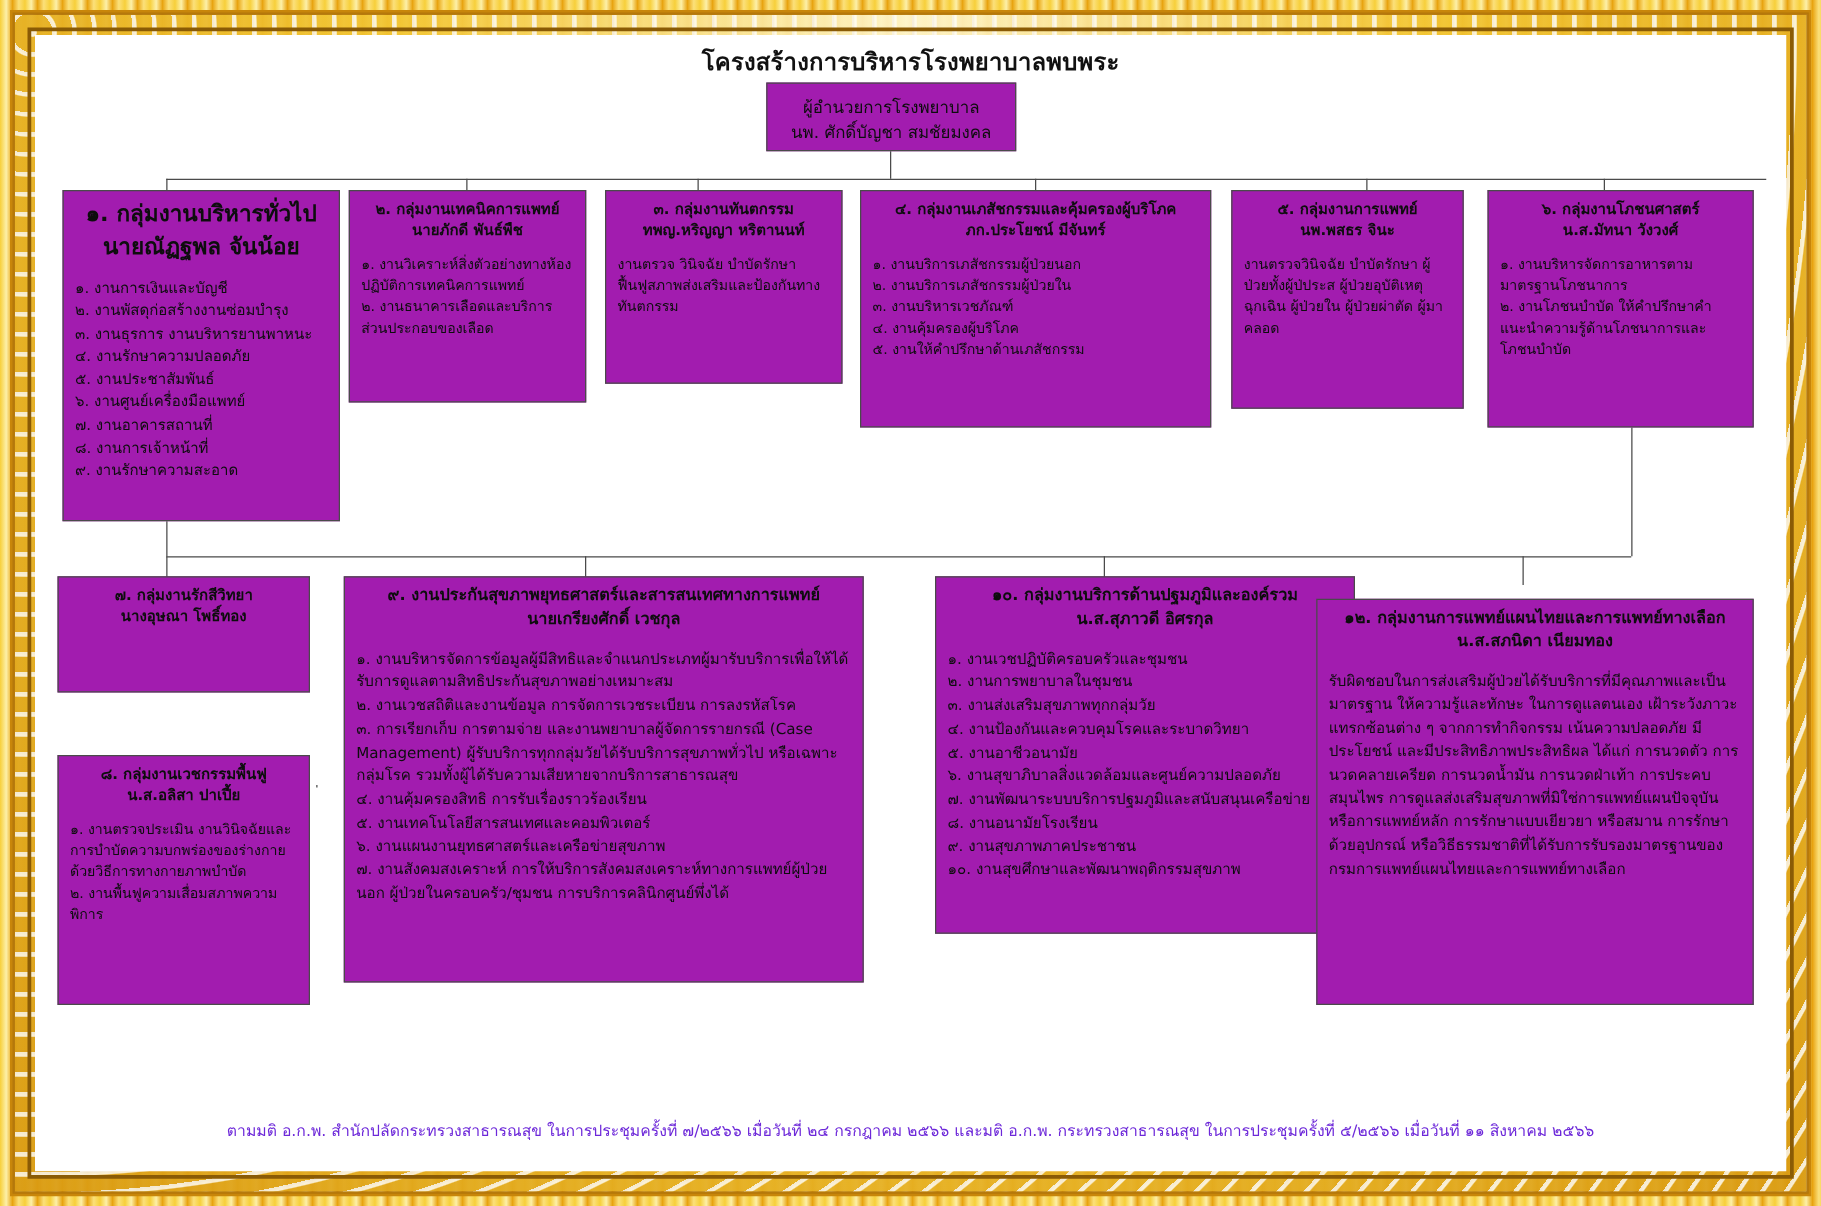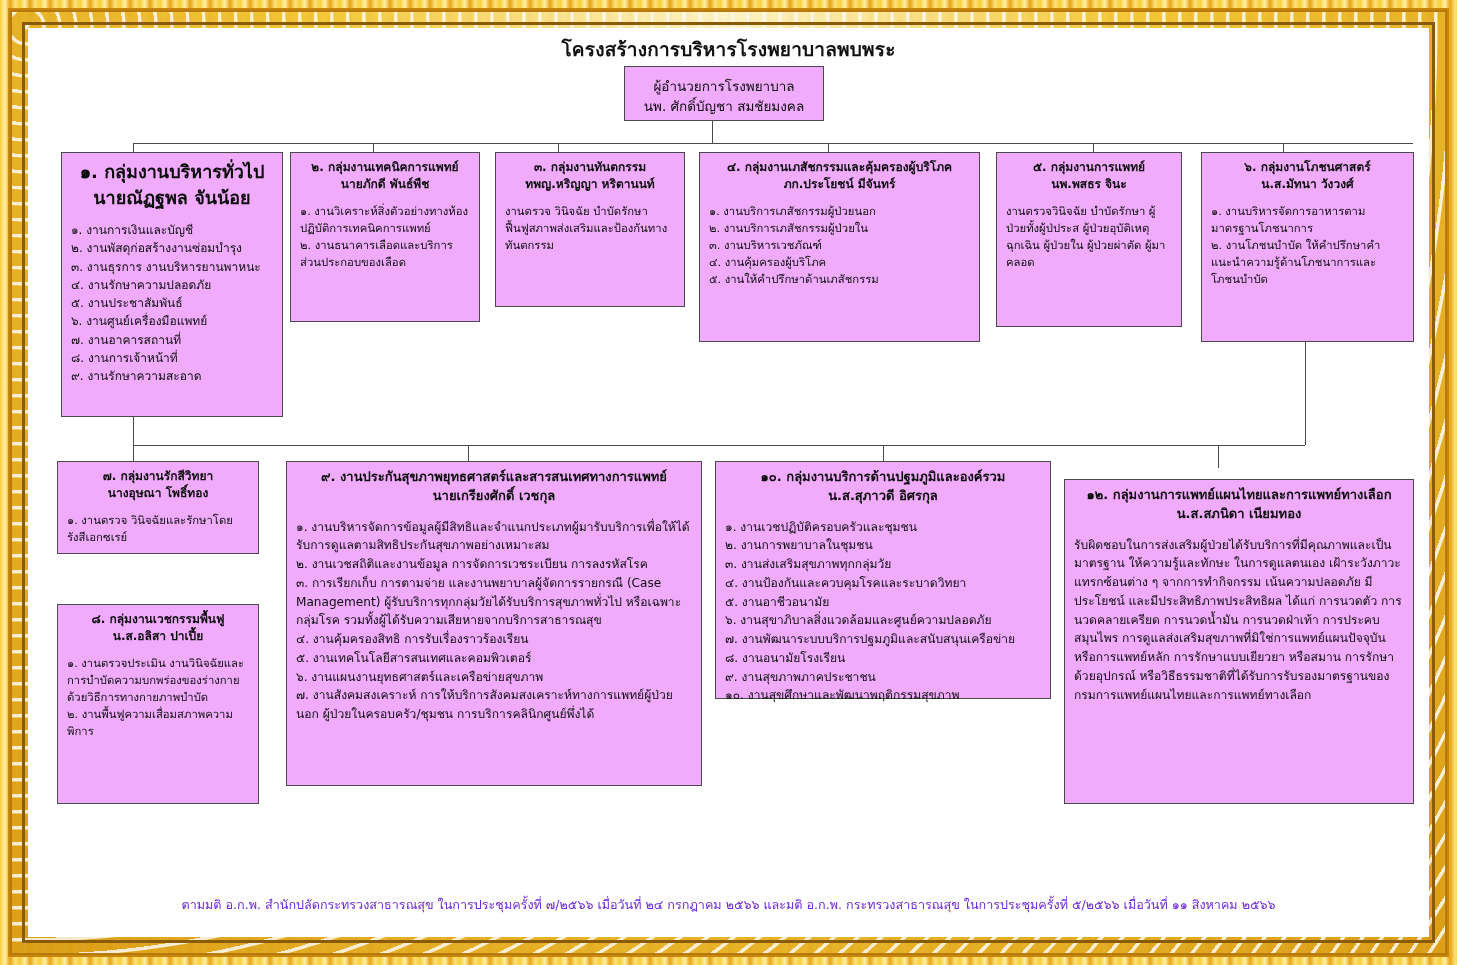--- a/index.html
+++ b/index.html
@@ -66,24 +66,23 @@
     font-size: 19px;
     font-weight: bold;
     color: #111;
     letter-spacing: .2px;
   }
 
   
   .node {
     position: absolute;
     border: 1px solid #4a4a4a;
-    background: #f0abfc;
+    background: #a21caf;
     padding: 6px 9px 8px 9px;
     color: #0d0d0d;
-    margin-left: 11px;
   }
   .node .head {
     text-align: center;
     font-weight: bold;
     font-size: 18px;
     line-height: 1.45;
     white-space: pre-line;
   }
   .node .body {
     margin-top: 10px;
@@ -198,21 +197,20 @@
         <div class="ln v" style="left:440px; top:417px; height:23px;"></div>
         <div class="ln v" style="left:855px; top:417px; height:23px;"></div>
         <div class="ln v" style="left:1190px; top:417px; height:23px;"></div>
         <div class="ln v" style="left:1277px; top:314px; height:103px;"></div>
 
         <div class="ln v" style="left:225px; top:600px; height:2px;"></div>
 
         <div class="node small" style="left:18px; top:433px; width:202px; height:93px;">
           <div class="head">๗. กลุ่มงานรักสีวิทยา
 นางอุษณา  โพธิ์ทอง</div>
-          <div class="body">๑. งานตรวจ วินิจฉัยและรักษาโดยรังสีเอกซเรย์</div>
         </div>
 
         <div class="node small" style="left:18px; top:576px; width:202px; height:200px;">
           <div class="head">๘. กลุ่มงานเวชกรรมพื้นฟู
 น.ส.อลิสา  ปาเปี้ย</div>
           <div class="body">๑. งานตรวจประเมิน งานวินิจฉัยและการบำบัดความบกพร่องของร่างกายด้วยวิธีการทางกายภาพบำบัด
 ๒. งานพื้นฟูความเสื่อมสภาพความพิการ</div>
         </div>
 
         <div class="node wide" style="left:247px; top:433px; width:416px; height:325px;">
@@ -220,21 +218,21 @@
 นายเกรียงศักดิ์  เวชกุล</div>
           <div class="body">๑. งานบริหารจัดการข้อมูลผู้มีสิทธิและจำแนกประเภทผู้มารับบริการเพื่อให้ได้รับการดูแลตามสิทธิประกันสุขภาพอย่างเหมาะสม
 ๒. งานเวชสถิติและงานข้อมูล การจัดการเวชระเบียน การลงรหัสโรค
 ๓. การเรียกเก็บ การตามจ่าย และงานพยาบาลผู้จัดการรายกรณี (Case Management) ผู้รับบริการทุกกลุ่มวัยได้รับบริการสุขภาพทั่วไป หรือเฉพาะกลุ่มโรค รวมทั้งผู้ได้รับความเสียหายจากบริการสาธารณสุข
 ๔. งานคุ้มครองสิทธิ การรับเรื่องราวร้องเรียน
 ๕. งานเทคโนโลยีสารสนเทศและคอมพิวเตอร์
 ๖. งานแผนงานยุทธศาสตร์และเครือข่ายสุขภาพ
 ๗. งานสังคมสงเคราะห์ การให้บริการสังคมสงเคราะห์ทางการแพทย์ผู้ป่วยนอก ผู้ป่วยในครอบครัว/ชุมชน การบริการคลินิกศูนย์พึ่งได้</div>
         </div>
 
-        <div class="node wide" style="left:676px; top:433px; width:336px; height:238px;">
+        <div class="node wide" style="left:720px; top:433px; width:336px; height:286px;">
           <div class="head">๑๐. กลุ่มงานบริการด้านปฐมภูมิและองค์รวม
 น.ส.สุภาวดี  อิศรกุล</div>
           <div class="body">๑. งานเวชปฏิบัติครอบครัวและชุมชน
 ๒. งานการพยาบาลในชุมชน
 ๓. งานส่งเสริมสุขภาพทุกกลุ่มวัย
 ๔. งานป้องกันและควบคุมโรคและระบาดวิทยา
 ๕. งานอาชีวอนามัย
 ๖. งานสุขาภิบาลสิ่งแวดล้อมและศูนย์ความปลอดภัย
 ๗. งานพัฒนาระบบบริการปฐมภูมิและสนับสนุนเครือข่าย
 ๘. งานอนามัยโรงเรียน

